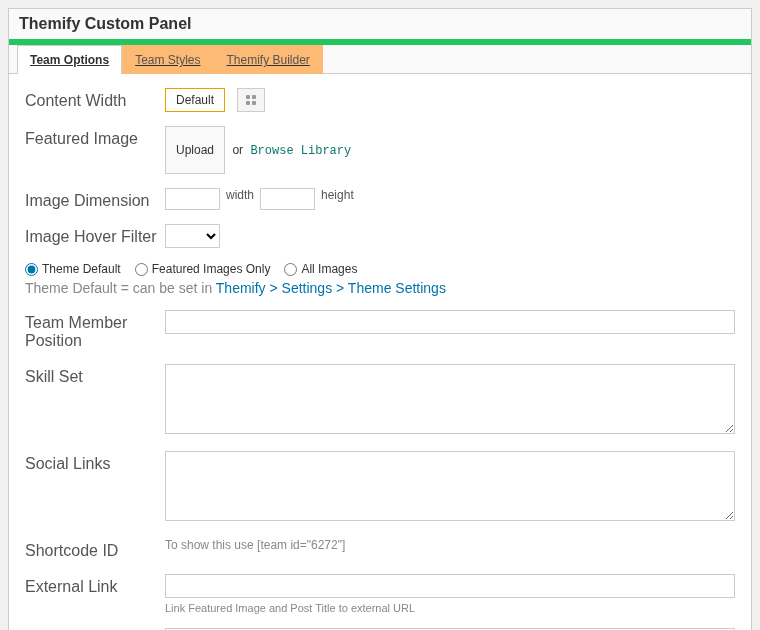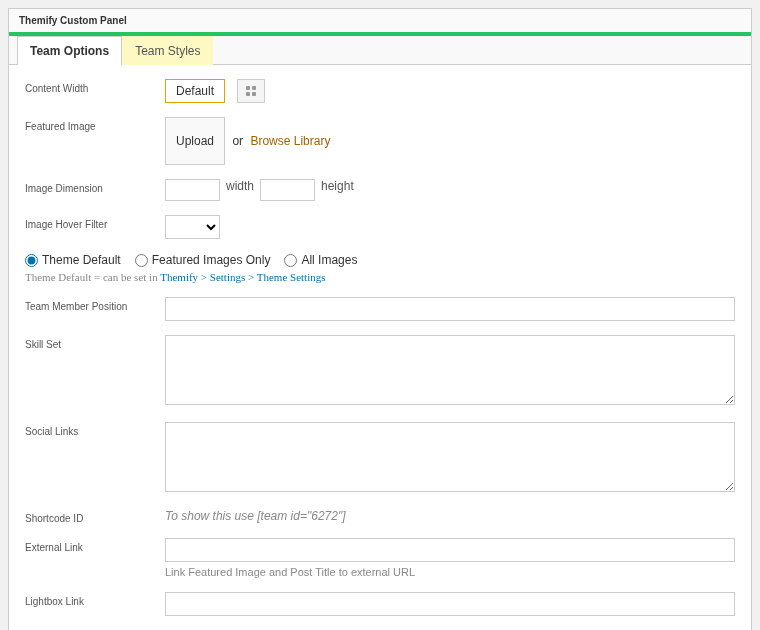--- a/index.html
+++ b/index.html
@@ -9,40 +9,41 @@
       color: #333;
       background: #f1f1f1;
     }
     .panel-wrap {
       background: #fff;
       border: 1px solid #ccc;
       margin: 8px;
       padding: 0;
     }
     .panel-title {
-      font-size: 10px;
+      font-size: 16px;
       font-weight: bold;
       padding: 6px 10px;
-      border-bottom: 4px solid #22c55e;
+      border-bottom: 6px solid #22c55e;
       background: #fafafa;
     }
     .tabs {
       display: flex;
       border-bottom: 1px solid #ccc;
       background: #f9f9f9;
       padding: 0 8px;
+      text-decoration: underline;
     }
     .tab {
       padding: 7px 12px;
       font-size: 12px;
       cursor: pointer;
       border: 1px solid transparent;
       border-bottom: none;
       margin-bottom: -1px;
-      background: #fef9c3;
+      background: #fdba74;
       color: #555;
     }
     .tab.active {
       background: #fff;
       border-color: #ccc;
       border-bottom-color: #fff;
       color: #333;
       font-weight: bold;
     }
     .content-area {
@@ -50,21 +51,21 @@
       background: #fff;
     }
     .form-row {
       display: flex;
       align-items: flex-start;
       margin-bottom: 14px;
     }
     .form-label {
       width: 140px;
       min-width: 140px;
-      font-size: 10px;
+      font-size: 16px;
       color: #555;
       padding-top: 4px;
     }
     .form-control {
       flex: 1;
     }
     .content-width-options {
       display: flex;
       gap: 12px;
     }
@@ -87,23 +88,24 @@
     }
     .btn-upload {
       padding: 16px 10px;
       border: 1px solid #ccc;
       background: #f9f9f9;
       color: #333;
       font-size: 12px;
       cursor: pointer;
     }
     .browse-link {
-      color: #a16207;
+      color: #0f766e;
       text-decoration: none;
       margin-left: 4px;
+      font-family: Liberation Mono, monospace;
     }
     .dimension-row {
       display: flex;
       gap: 6px;
     }
     .dimension-input {
       width: 55px;
       padding: 3px 5px;
       border: 1px solid #ccc;
       font-size: 12px;
@@ -133,24 +135,23 @@
     .radio-item {
       display: flex;
       align-items: center;
       gap: 4px;
       font-size: 12px;
     }
     .radio-item input[type="radio"] {
       accent-color: #0073aa;
     }
     .theme-default-hint {
-      font-size: 11px;
+      font-size: 14px;
       color: #888;
       margin-top: 4px;
-      font-family: Liberation Serif, serif;
     }
     .theme-link {
       color: #0073aa;
       text-decoration: none;
     }
     .text-input-full {
       width: 100%;
       padding: 4px 6px;
       border: 1px solid #ccc;
       font-size: 12px;
@@ -160,32 +161,32 @@
       height: 70px;
       padding: 4px 6px;
       border: 1px solid #ccc;
       font-size: 12px;
       resize: vertical;
     }
     .shortcode-hint {
       font-size: 12px;
       color: #888;
       padding-top: 4px;
-      font-style: italic;
     }
   </style>
 </head>
 <body>
 
 <div class="panel-wrap">
   <div class="panel-title">Themify Custom Panel</div>
 
   <div class="tabs">
     <div class="tab active">Team Options</div>
     <div class="tab">Team Styles</div>
+    <div class="tab">Themify Builder</div>
   </div>
 
   <div class="content-area">
 
     <div class="form-row">
       <div class="form-label">Content Width</div>
       <div class="form-control content-width-options">
         <button class="btn-default">Default</button>
         <button class="btn-icon">
           <span style="display:grid;grid-template-columns:repeat(2,4px);gap:2px;">

